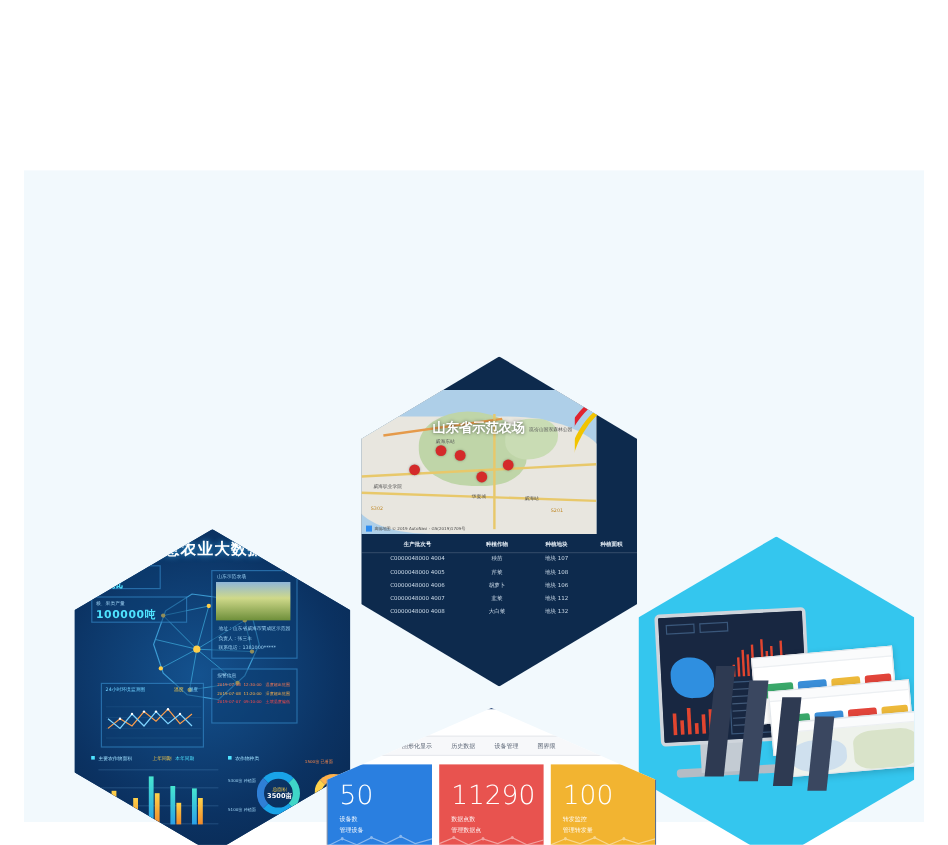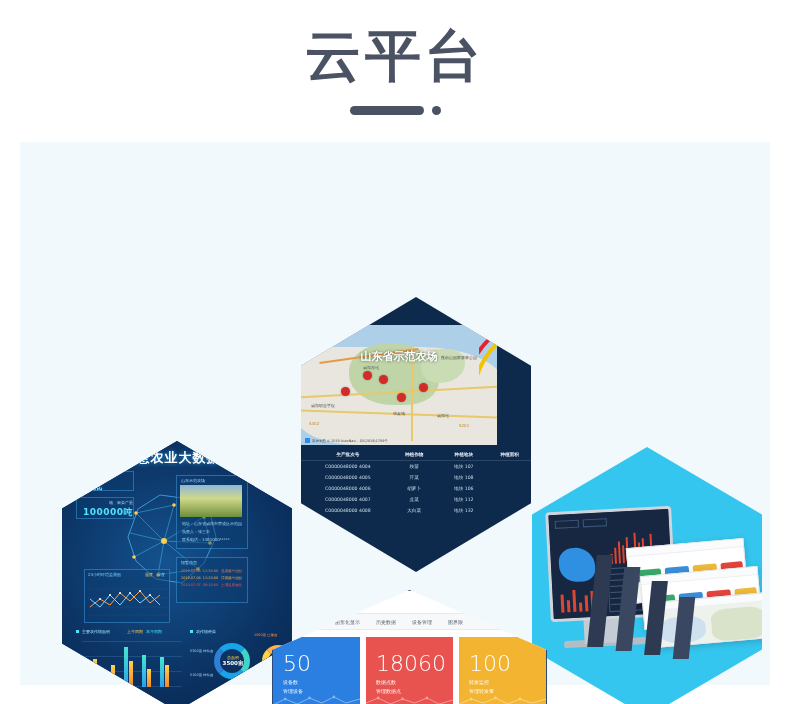--- a/index.html
+++ b/index.html
@@ -131,27 +131,20 @@
   .card-num{ position:absolute; left:10px; top:14px; font-size:22px; color:#fff; font-weight:300; }
   .card-l1{ position:absolute; left:10px; top:42px; font-size:5px; color:rgba(255,255,255,.95); }
   .card-l2{ position:absolute; left:10px; top:51px; font-size:5px; color:rgba(255,255,255,.95); }
   .card-wave{ position:absolute; left:0; bottom:0; width:100%; height:22px; opacity:.45; }
 </style>
 </head>
 <body>
 
 <div id="page">
 
-  <div class="title-wrap">
-    <div class="title">云平台</div>
-    <div class="rule">
-      <div class="rule-bar"></div>
-      <div class="rule-dot"></div>
-    </div>
-  </div>
 
   <div class="panel">
 
     <div class="hex" id="hex-top">
 
       <div class="map">
         <div class="map-sea"></div>
         <div class="map-land"></div>
         <div class="map-green"></div>
         <div class="map-green2"></div>
@@ -259,21 +252,21 @@
             <circle cx="46" cy="96" r="1.8"></circle>
               <circle cx="22" cy="78" r="1.8"></circle>
           </g>
         </svg>
       </div>
 
       <div class="bi-card" style="left:14px; top:30px; width:58px; height:20px;">
         <div class="bi-lab" style="margin:2px 0 0 3px;">总生产批次数</div>
         <div class="bi-big" style="margin:1px 0 0 3px;">20批</div>
       </div>
-      <div class="bi-card" style="left:14px; top:56px; width:58px; height:22px;text-align:right;">
+      <div class="bi-card" style="left:14px; top:56px; width:80px; height:22px;">
         <div class="bi-lab" style="margin:2px 0 0 3px;">粮、果类产量</div>
         <div class="bi-big" style="margin:1px 0 0 3px;">100000吨</div>
       </div>
 
       <div class="bi-card" style="left:114px; top:34px; width:72px; height:74px;">
         <div class="bi-lab" style="margin:2px 0 0 4px;">山东示范农场</div>
       </div>
       <div class="bi-photo"></div>
       <div style="position:absolute; left:120px; top:80px; width:64px;">
         <div class="bi-lab" style="margin-bottom:3px;">地址：山东省威海市荣成区示范园</div>
@@ -449,21 +442,21 @@
           <svg class="card-wave" viewBox="0 0 100 22" preserveAspectRatio="none">
             <polyline points="0,14 14,8 28,13 42,7 56,12 70,6 84,12 100,8" fill="none" stroke="#fff" stroke-width="1"></polyline>
             <g fill="#fff">
                 <circle cx="14" cy="8" r="1.4"></circle>
                 <circle cx="42" cy="7" r="1.4"></circle>
                 <circle cx="70" cy="6" r="1.4"></circle>
               </g>
           </svg>
         </div>
         <div class="card red">
-          <div class="card-num">18060</div>
+          <div class="card-num">11290</div>
           <div class="card-l1">数据点数</div>
           <div class="card-l2">管理数据点</div>
           <svg class="card-wave" viewBox="0 0 100 22" preserveAspectRatio="none">
             <polyline points="0,12 14,7 28,13 42,8 56,12 70,7 84,13 100,9" fill="none" stroke="#fff" stroke-width="1"></polyline>
             <g fill="#fff">
                 <circle cx="14" cy="7" r="1.4"></circle>
                 <circle cx="42" cy="8" r="1.4"></circle>
                 <circle cx="70" cy="7" r="1.4"></circle>
               </g>
           </svg>

